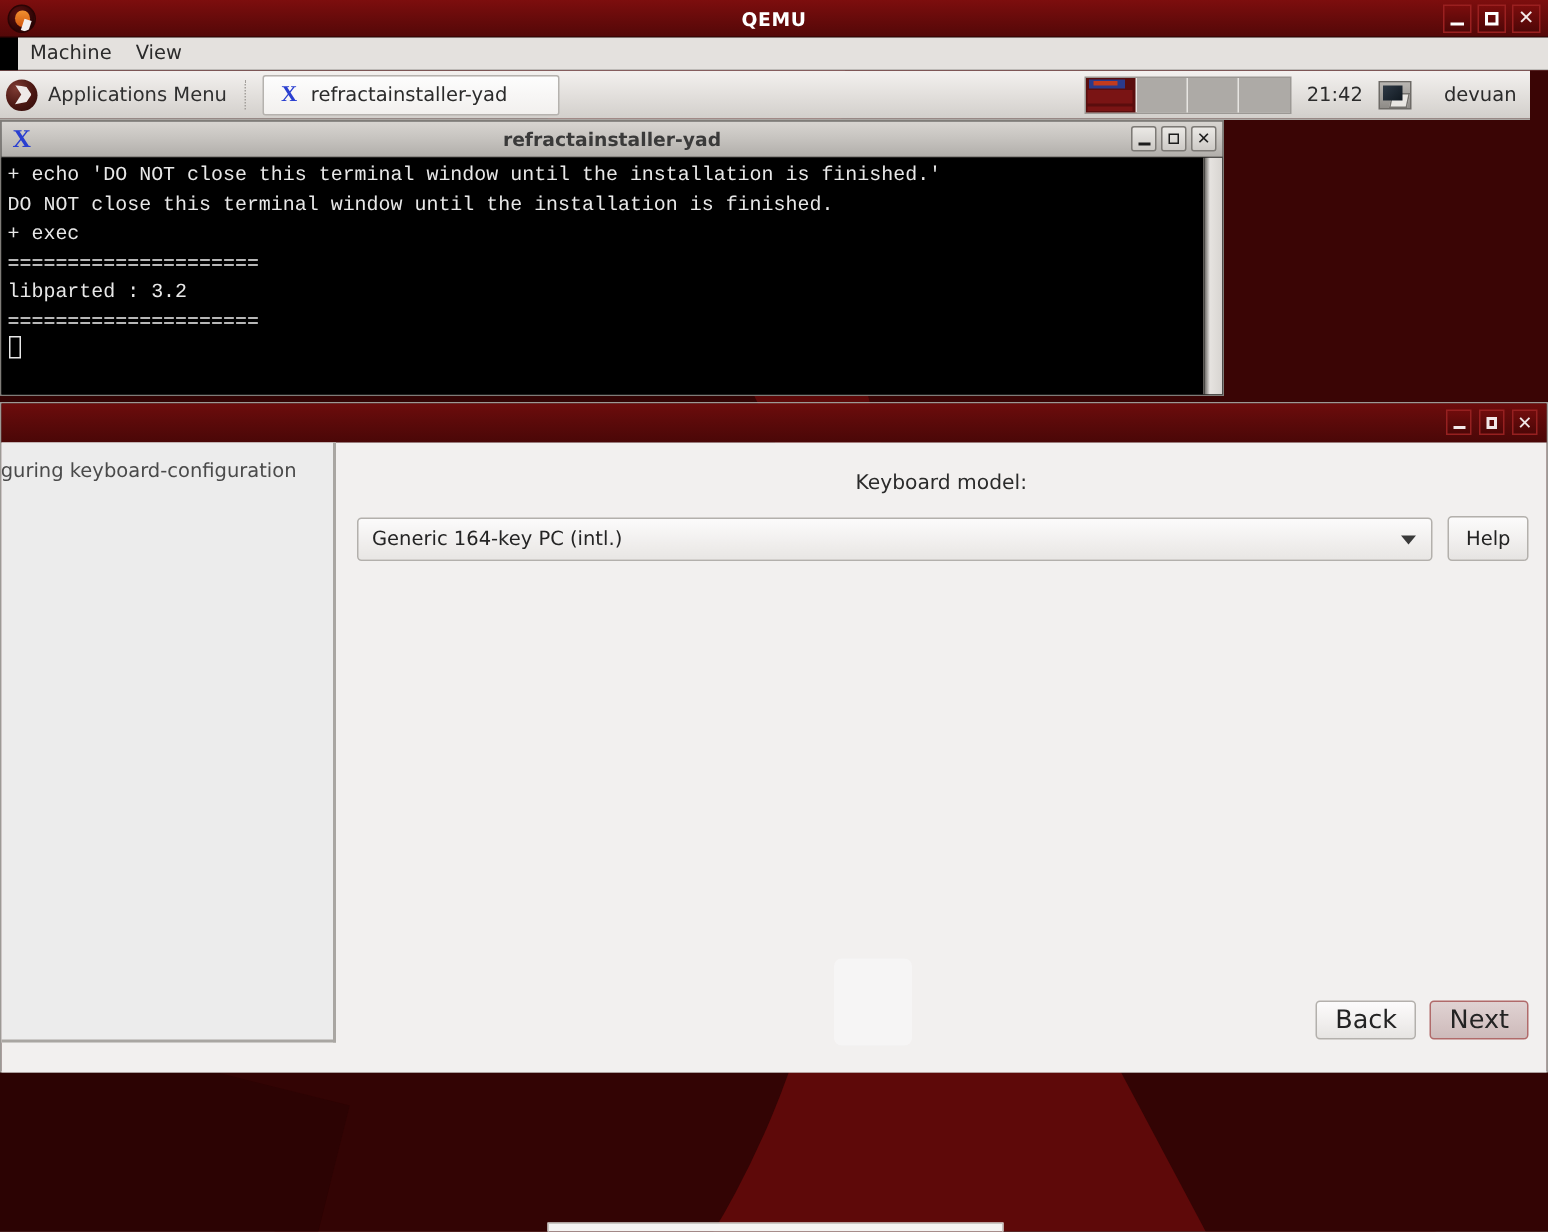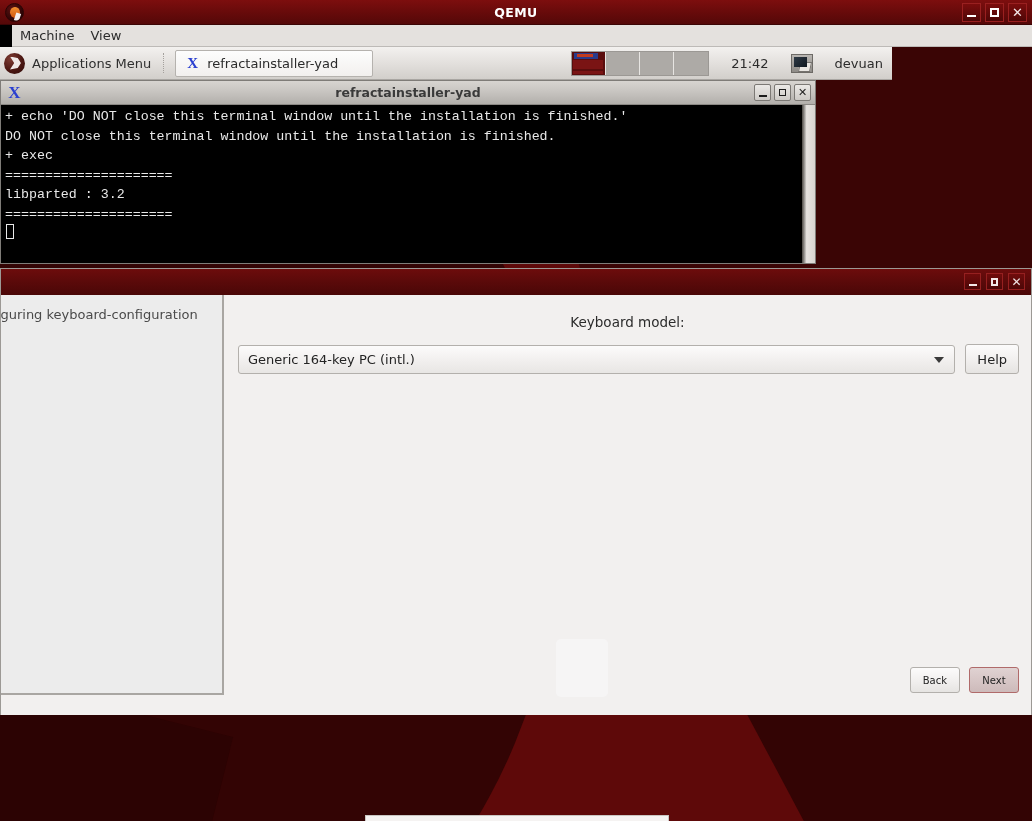--- a/index.html
+++ b/index.html
@@ -87,21 +87,21 @@
     background:#330404;
     transform:rotate(-28deg); transform-origin:top left;
   }
   #wallpaper .w5{
     position:absolute; left:-500px; top:600px; width:700px; height:360px;
     background:#2c0303; transform:rotate(14deg);
   }
 
   
   #xfce-panel{
-    position:absolute; left:0; top:0; width:892px; height:33px;
+    position:absolute; left:0; top:0; width:1020px; height:33px;
     background:linear-gradient(to bottom,#f3f1ef 0%,#e3e0dd 50%,#d2cfcb 100%);
     border-bottom:1px solid #a9a6a2;
     display:flex; align-items:center;
   }
   #apps-menu{
     display:flex; align-items:center; gap:7px;
     height:29px; padding:0 8px 0 4px; cursor:default;
   }
   #apps-menu .devuan-logo{
     width:21px; height:21px; border-radius:50%;
@@ -136,21 +136,21 @@
 
   #panel-right{ margin-left:auto; display:flex; align-items:center; height:33px; }
   #workspaces{ display:flex; height:25px; border:1px solid #9b9894; }
   .wsp{ width:34px; height:23px; background:#adaaa6; border-right:1px solid #e7e5e2; position:relative; }
   .wsp:last-child{ border-right:none; }
   .wsp.active{ background:#5a0d0d; }
   .wsp.active .mini-a{ position:absolute; left:2px; top:1px; width:24px; height:6px; background:#2a3a8a; }
   .wsp.active .mini-a:after{ content:""; position:absolute; left:3px; top:1px; width:16px; height:3px; background:#c23b1e; }
   .wsp.active .mini-b{ position:absolute; left:1px; top:8px; width:30px; height:9px; background:#7a1414; }
   .wsp.active .mini-c{ position:absolute; left:1px; top:19px; width:30px; height:3px; background:#7a1414; }
-  #clock{ font-size:13px; color:#2b2b2b; padding:0 22px; }
+  #clock{ font-size:13px; color:#2b2b2b; padding:0 10px; }
   #user-area{ display:flex; align-items:center; gap:22px; padding-right:9px; }
   #user-area .monitor-icon{
     width:22px; height:19px; position:relative; flex:none;
     background:linear-gradient(to bottom,#b9b6b2,#8e8b87);
     border:1px solid #6d6a66;
   }
   #user-area .monitor-icon:after{
     content:""; position:absolute; left:2px; top:2px; width:13px; height:10px;
     background:linear-gradient(135deg,#2f3a46,#101820);
   }
@@ -274,21 +274,21 @@
     font-size:13px; color:#232323; display:flex; align-items:center; justify-content:center;
     cursor:default;
   }
   #yad-actions{
     position:absolute; right:12px; bottom:22px; display:flex; gap:9px;
   }
   .act-btn{
     min-width:50px; height:25px; padding:12px 12px;
     border:1px solid #b3b0ac; border-radius:3px;
     background:linear-gradient(to bottom,#fcfbfb 0%,#f1efee 55%,#e6e4e2 100%);
-    font-size:10px; color:#232323; display:flex; align-items:center; justify-content:center;
+    font-size:17px; color:#232323; display:flex; align-items:center; justify-content:center;
     cursor:default;
   }
   .act-btn.focused{
     border:1px solid #b06a6a;
     background:linear-gradient(to bottom,#e0d2d2 0%,#d6c5c5 55%,#cdbaba 100%);
   }
 
   
   #dock{
     position:absolute; left:365px; top:768px; width:304px; height:47px;

